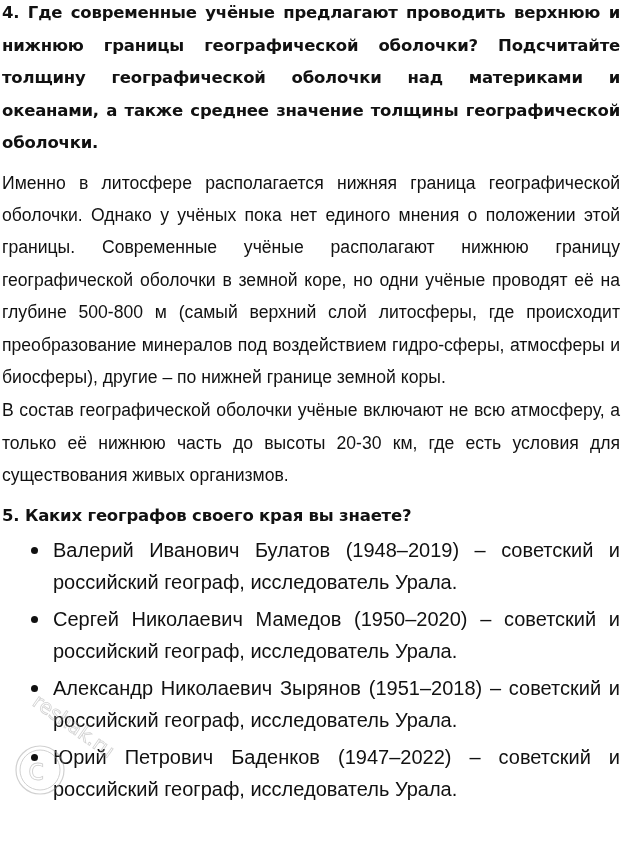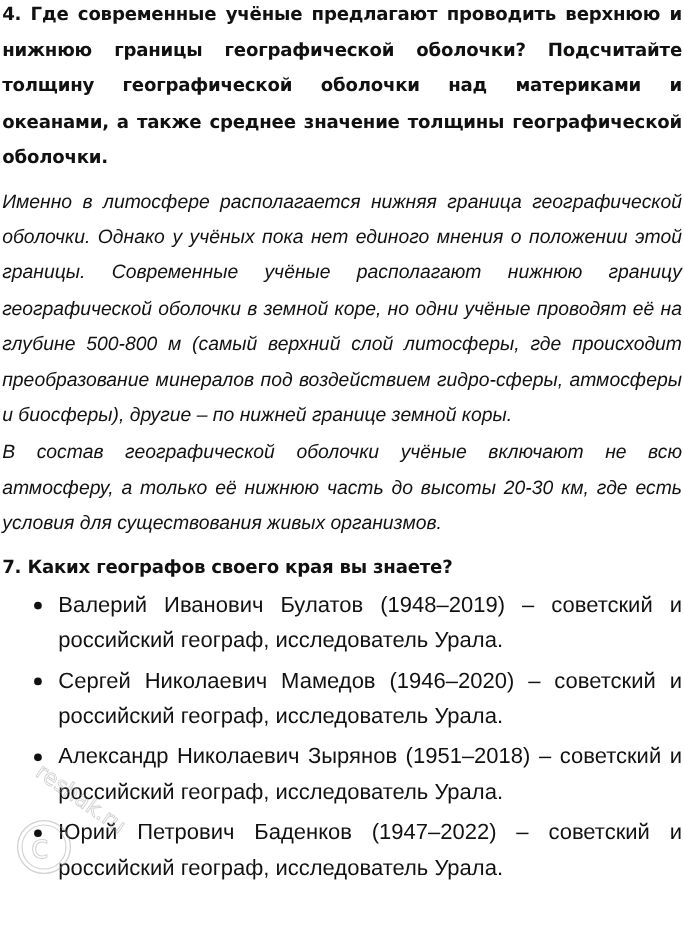--- a/index.html
+++ b/index.html
@@ -14,21 +14,20 @@
     margin: 0;
     letter-spacing: -0.2px;
   }
   .q1 { margin-top: -3px; }
   .p {
     font-family: "Liberation Sans", sans-serif;
     font-size: 17.6px;
     line-height: 32.4px;
     text-align: justify;
     margin: 0;
-    font-style: italic;
   }
   .p1 { margin-top: 7px; }
   .p2 { margin-top: 1px; }
   .q2 { margin-top: 8px; }
   ul.list { list-style: none; margin: 2px 0 0 0; padding: 0 0 0 51px; }
   ul.list li {
     position: relative;
     font-family: "Liberation Sans", sans-serif;
     font-size: 20px;
     line-height: 32.4px;
@@ -46,30 +45,30 @@
 </style>
 </head>
 <body>
 
 <div class="page">
   <p class="q q1">4. Где современные учёные предлагают проводить верхнюю и нижнюю границы географической оболочки? Подсчитайте толщину географической оболочки над материками и океанами, а также среднее значение толщины географической оболочки.</p>
 
   <p class="p p1">Именно в литосфере располагается нижняя граница географической оболочки. Однако у учёных пока нет единого мнения о положении этой границы. Современные учёные располагают нижнюю границу географической оболочки в земной коре, но одни учёные проводят её на глубине 500-800 м (самый верхний слой литосферы, где происходит преобразование минералов под воздействием гидро-сферы, атмосферы и биосферы), другие – по нижней границе земной коры.</p>
   <p class="p p2">В состав географической оболочки учёные включают не всю атмосферу, а только её нижнюю часть до высоты 20-30 км, где есть условия для существования живых организмов.</p>
 
-  <p class="q q2">7. Каких географов своего края вы знаете?</p>
+  <p class="q q2">5. Каких географов своего края вы знаете?</p>
 
   <ul class="list">
     <li>
       <span class="bullet"></span>
       <span>Валерий Иванович Булатов (1948–2019) – советский и российский географ, исследователь Урала.</span>
     </li>
     <li>
       <span class="bullet"></span>
-      <span>Сергей Николаевич Мамедов (1946–2020) – советский и российский географ, исследователь Урала.</span>
+      <span>Сергей Николаевич Мамедов (1950–2020) – советский и российский географ, исследователь Урала.</span>
     </li>
     <li>
       <span class="bullet"></span>
       <span>Александр Николаевич Зырянов (1951–2018) – советский и российский географ, исследователь Урала.</span>
     </li>
     <li>
       <span class="bullet"></span>
       <span>Юрий Петрович Баденков (1947–2022) – советский и российский географ, исследователь Урала.</span>
     </li>
   </ul>

